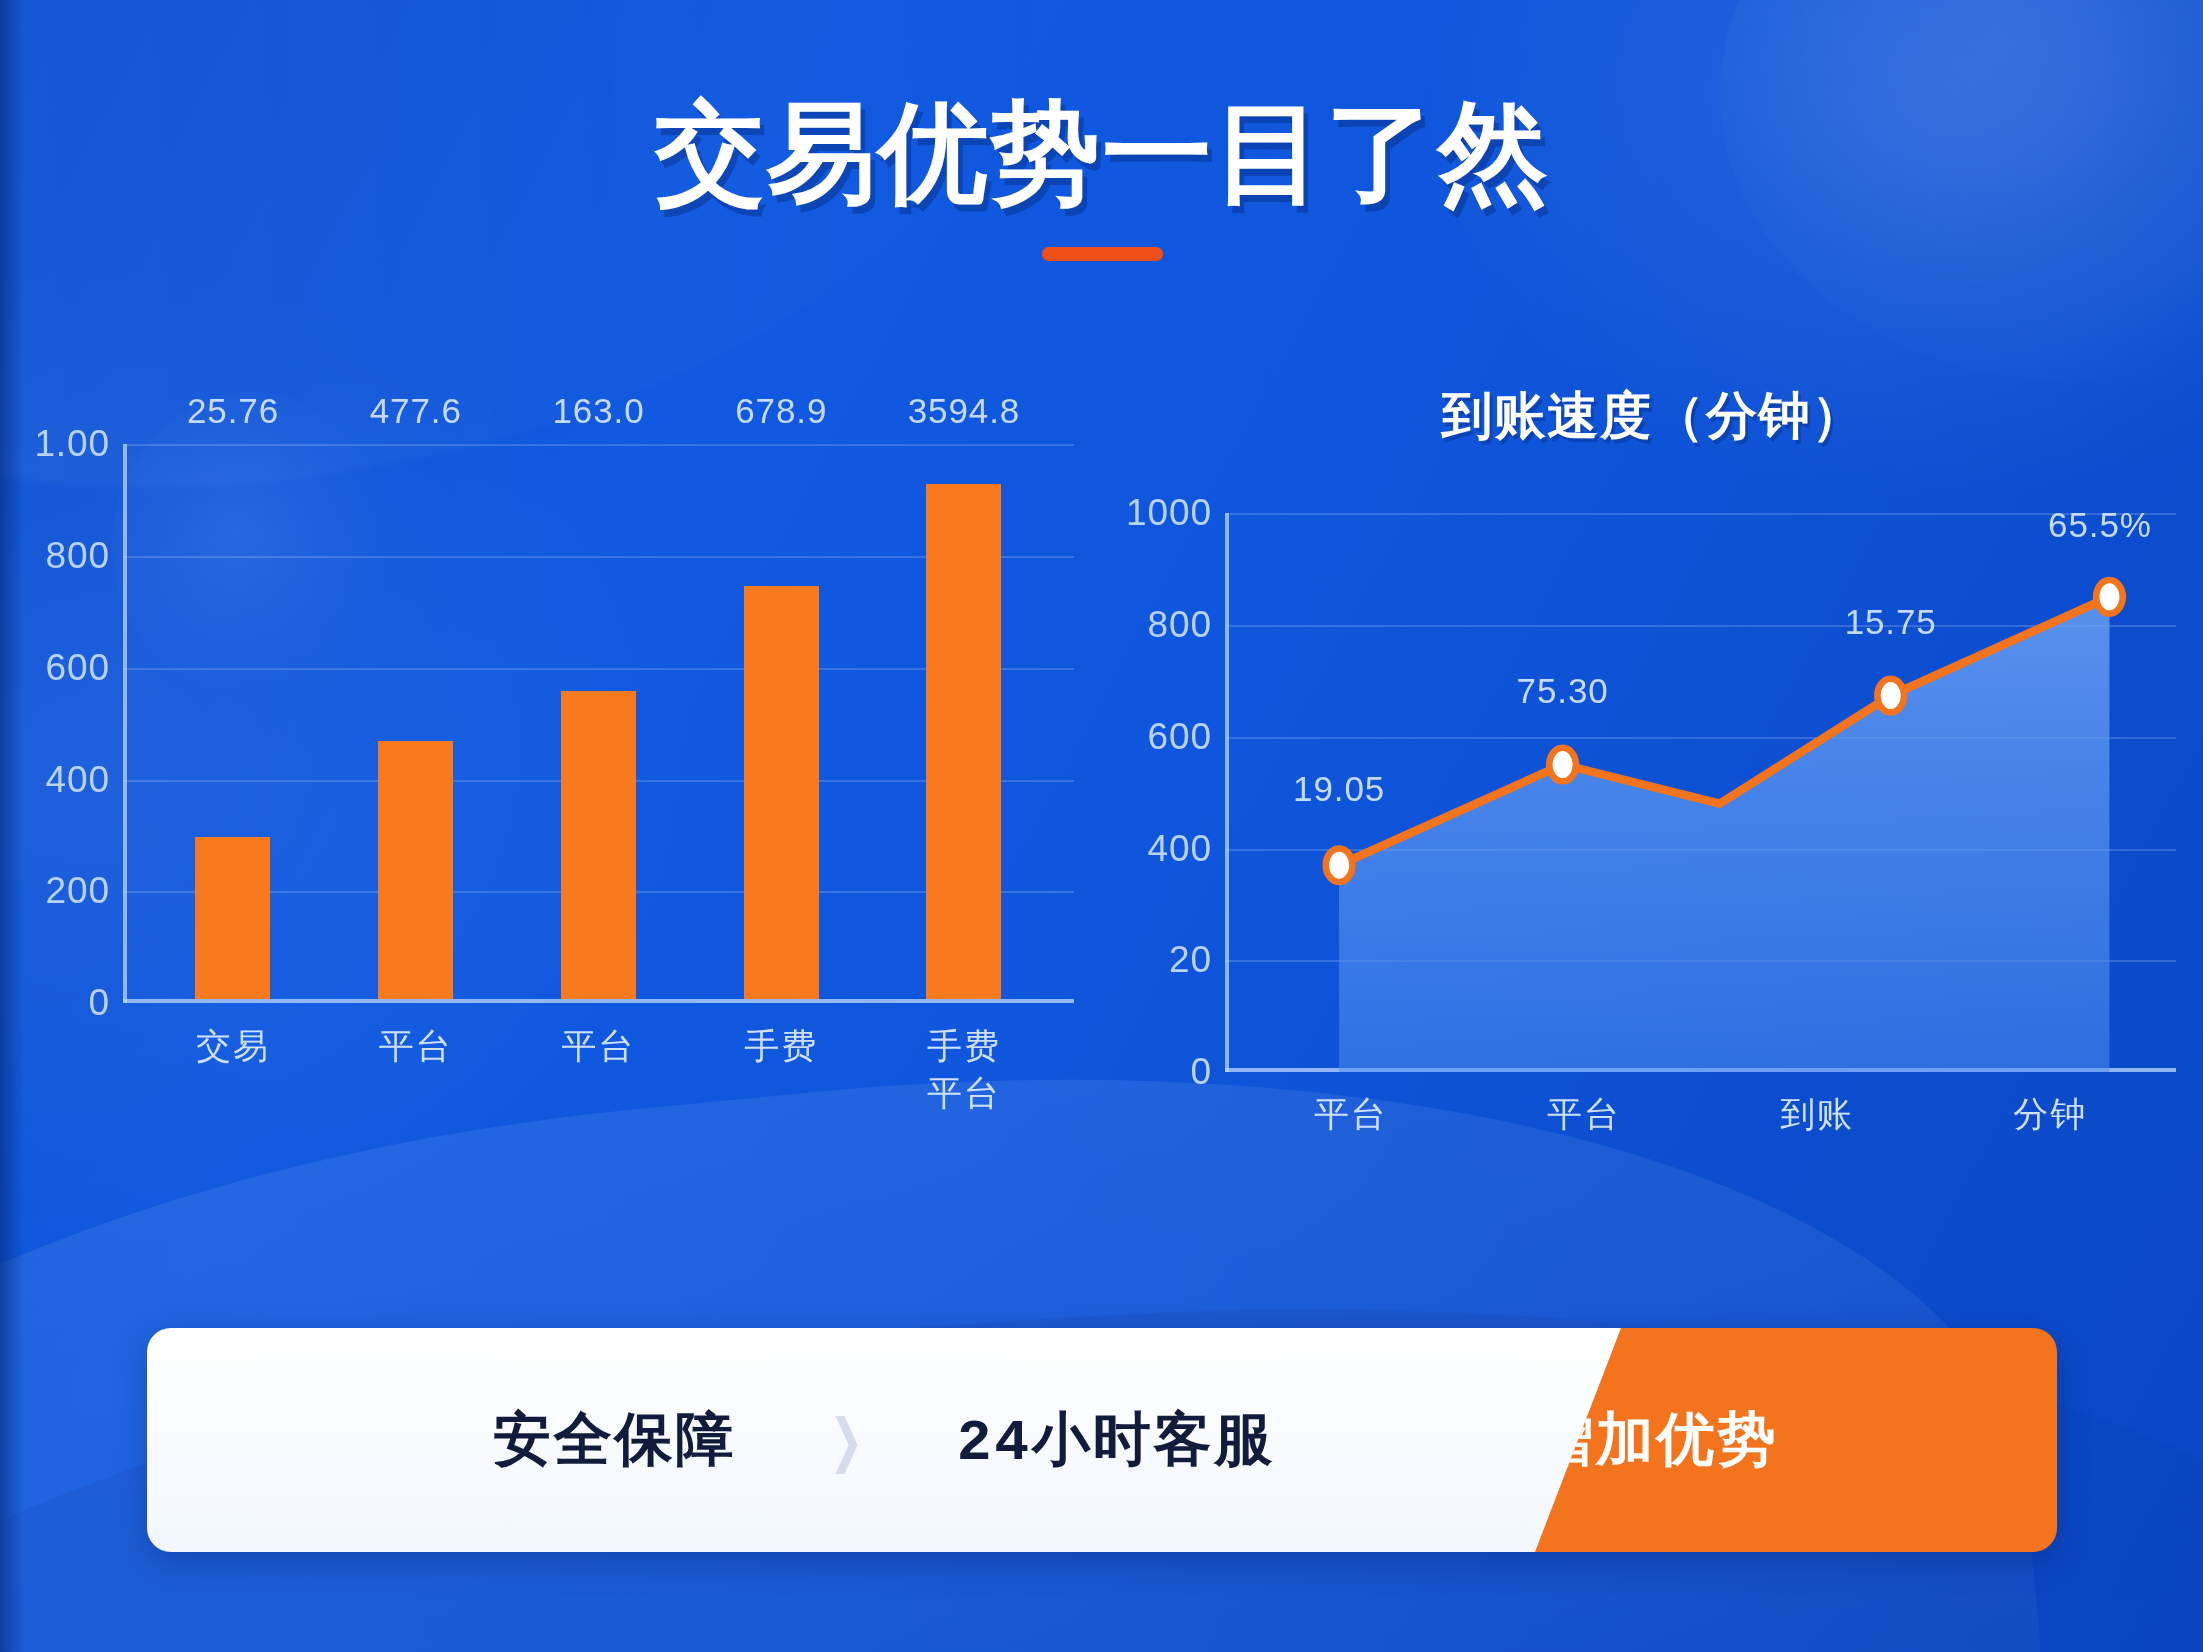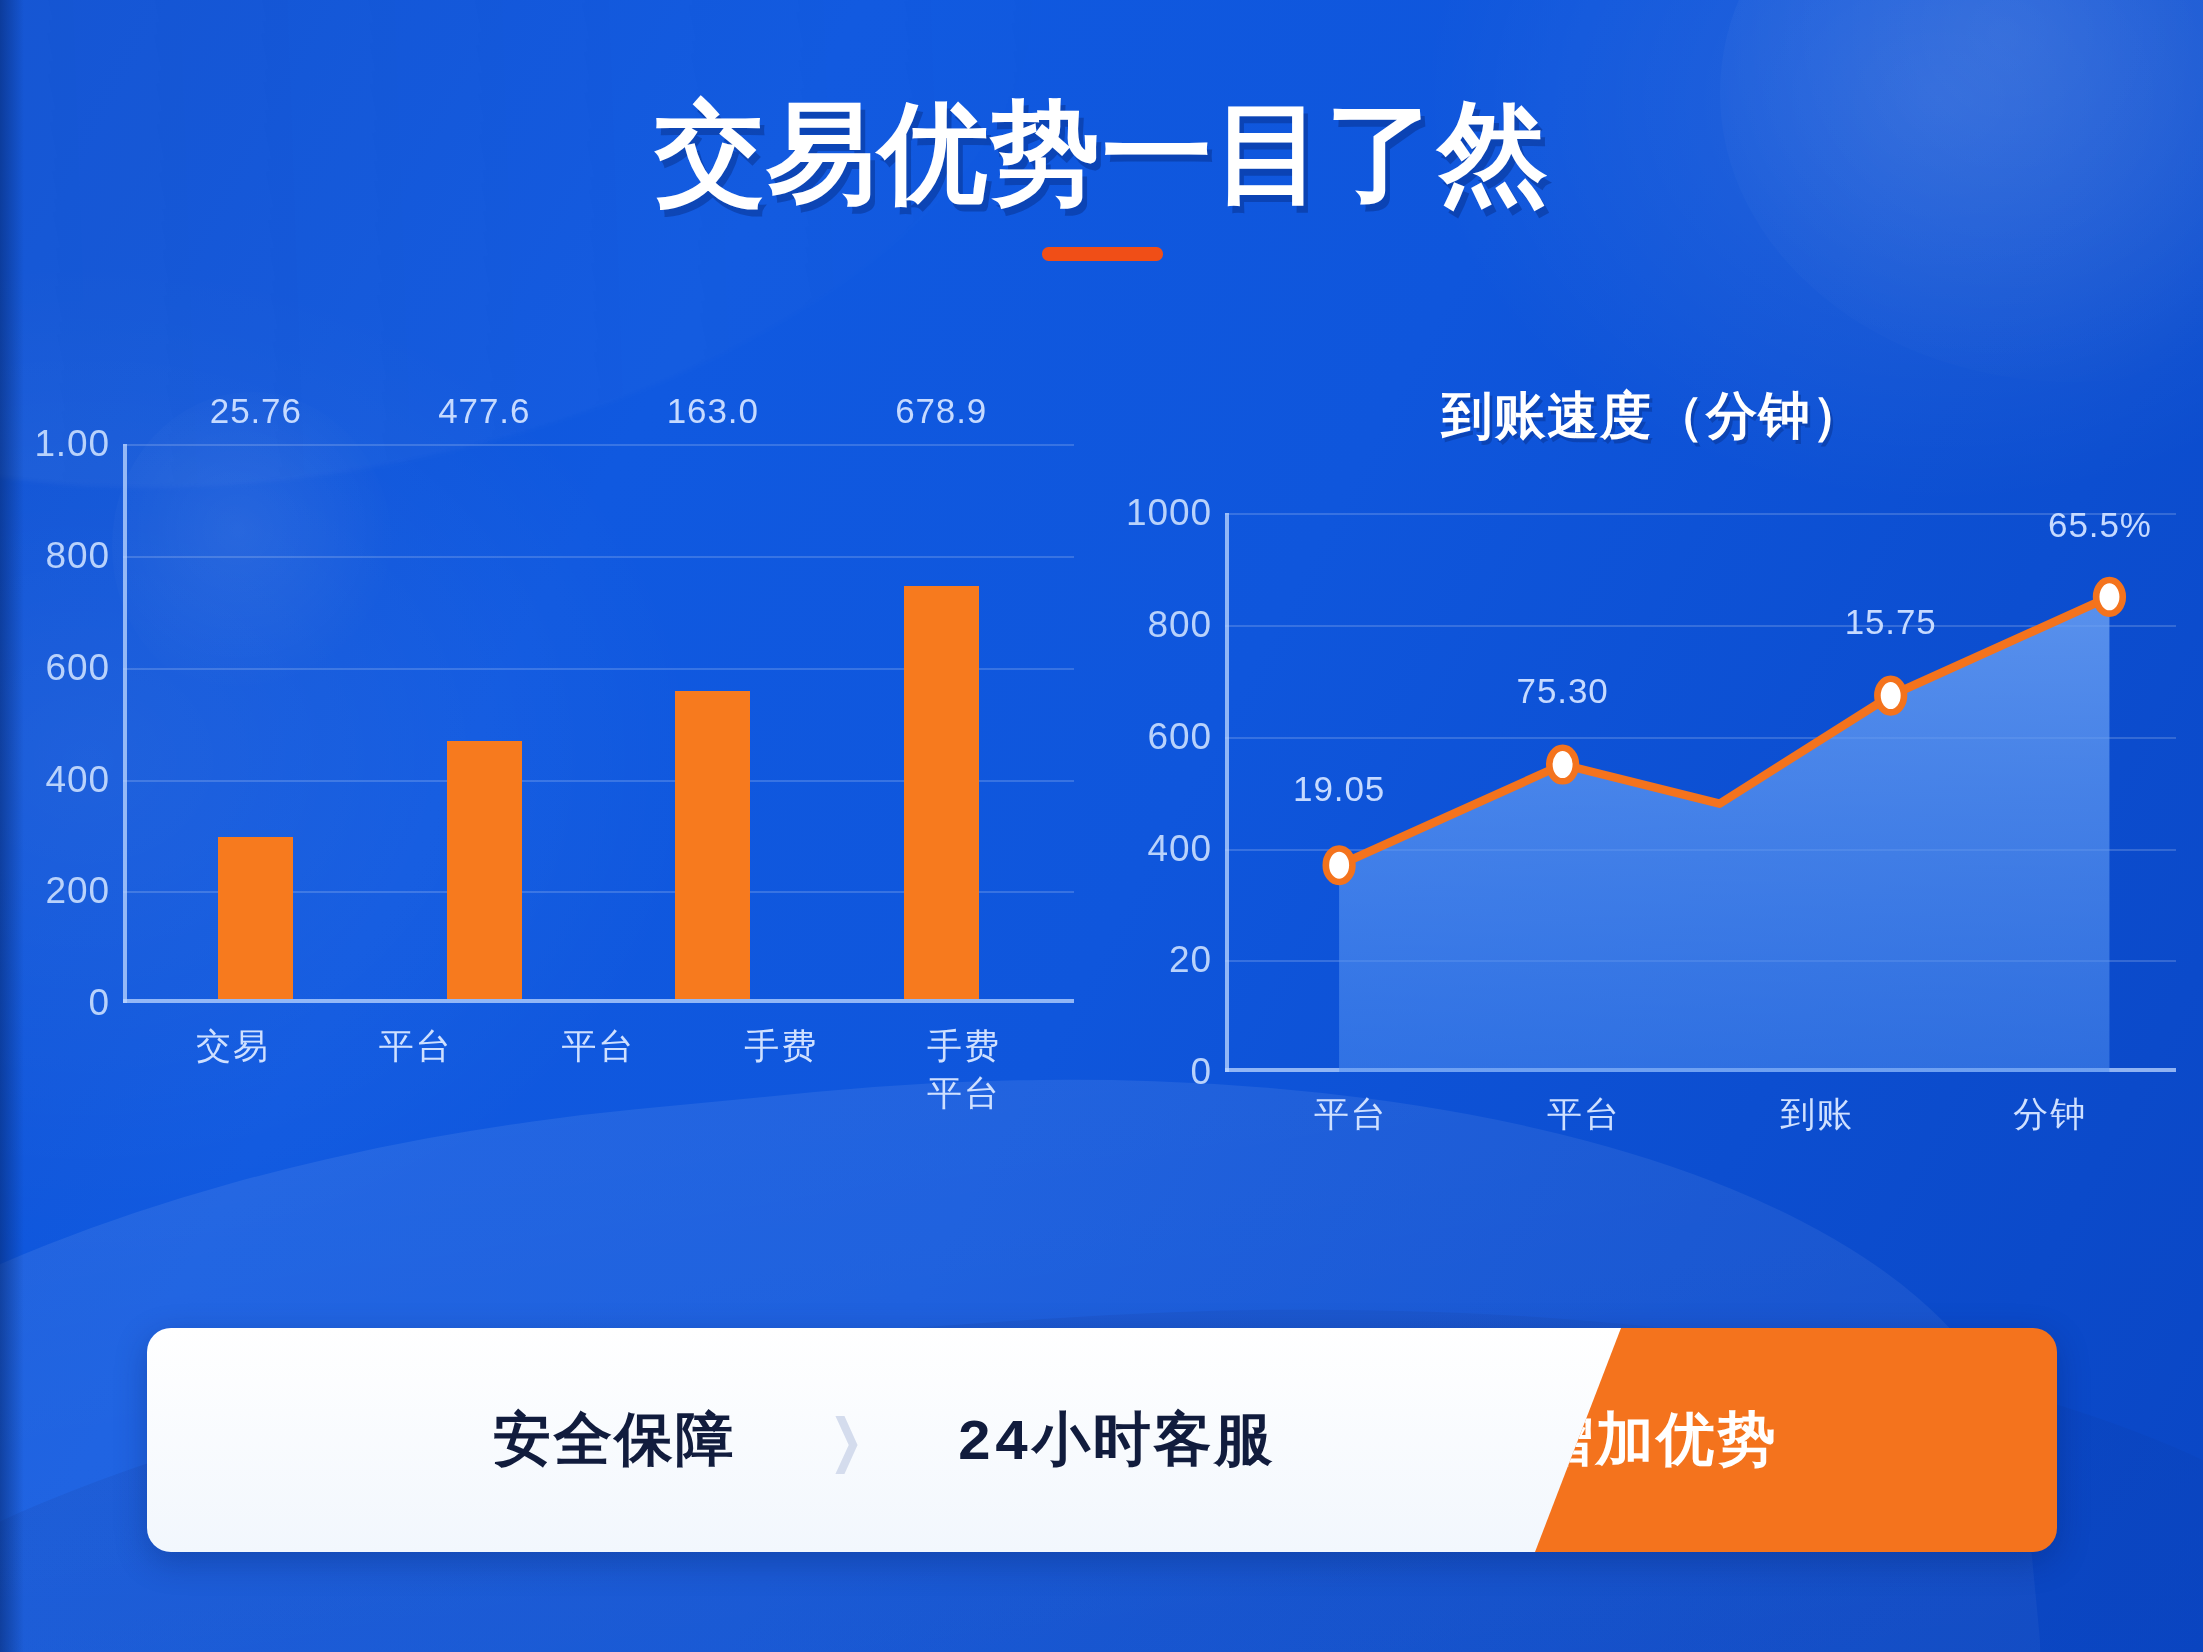--- a/index.html
+++ b/index.html
@@ -141,20 +141,24 @@
               <div class="bar" style="height:258px"></div>
             </div>
             <div class="bar-col">
               <div class="bar-val">163.0</div>
               <div class="bar" style="height:308px"></div>
             </div>
             <div class="bar-col">
               <div class="bar-val">678.9</div>
               <div class="bar" style="height:413px"></div>
             </div>
+            <div class="bar-col">
+              <div class="bar-val">3594.8</div>
+              <div class="bar" style="height:515px"></div>
+            </div>
           </div>
         </div>
 
         <div class="xaxis">
           <div class="xlab">交易</div>
           <div class="xlab">平台</div>
           <div class="xlab">平台</div>
           <div class="xlab">手费</div>
           <div class="xlab" style="white-space:pre-line">手费
 平台</div>

